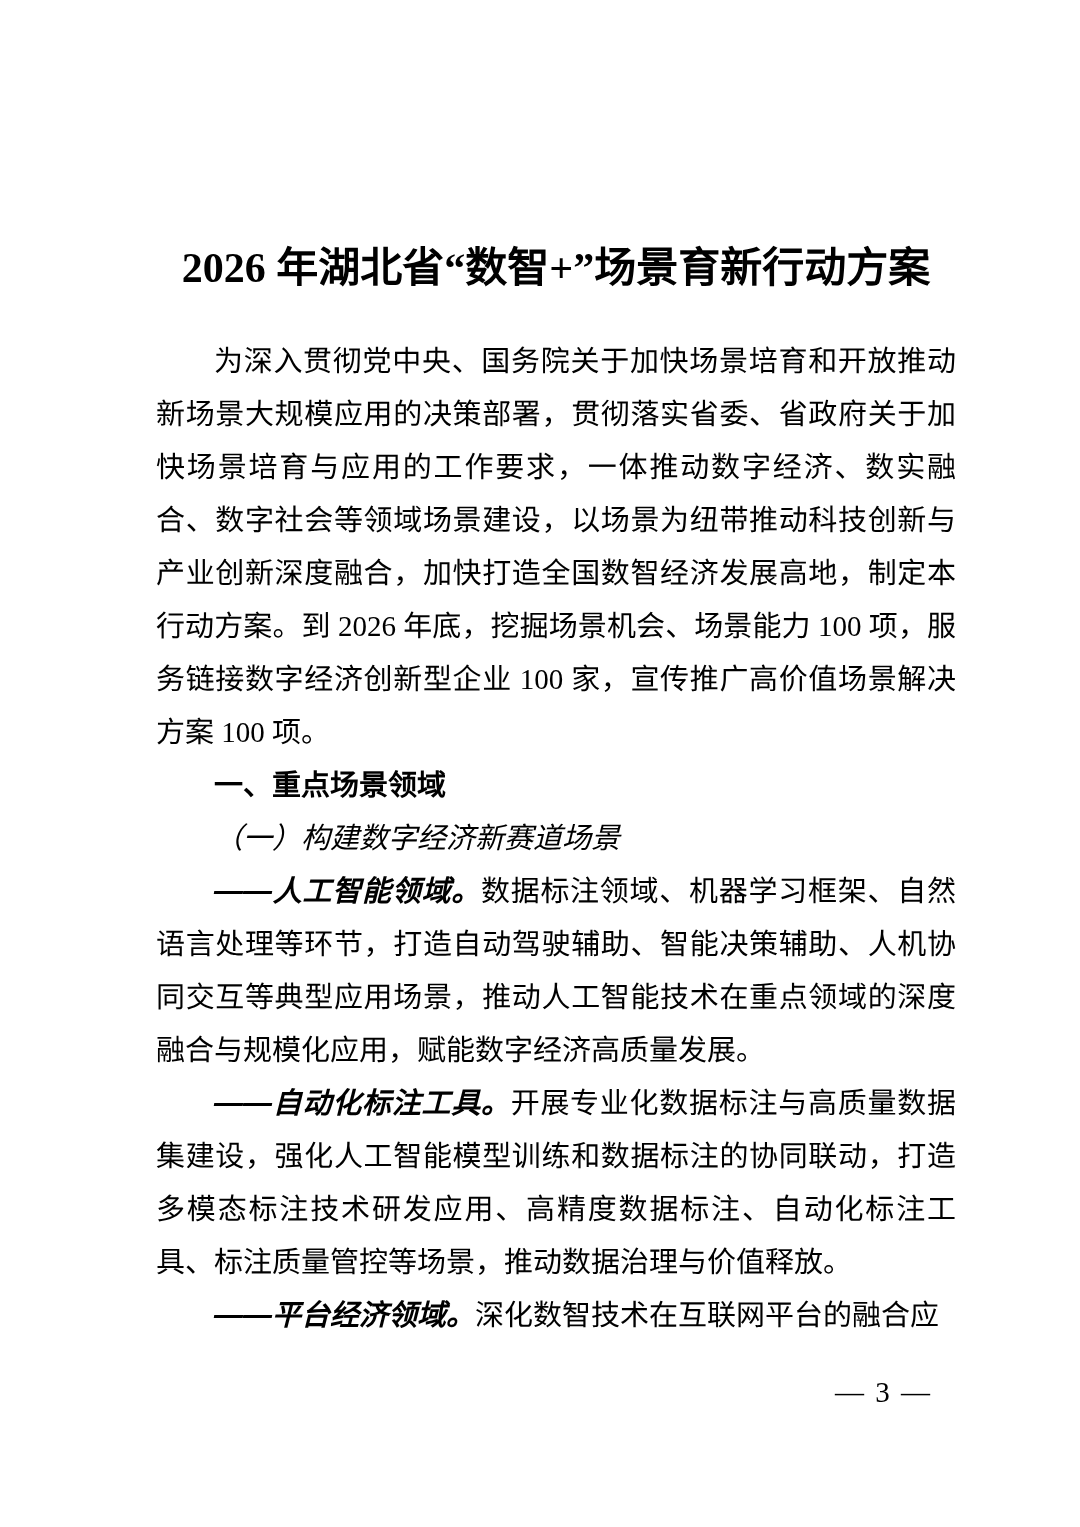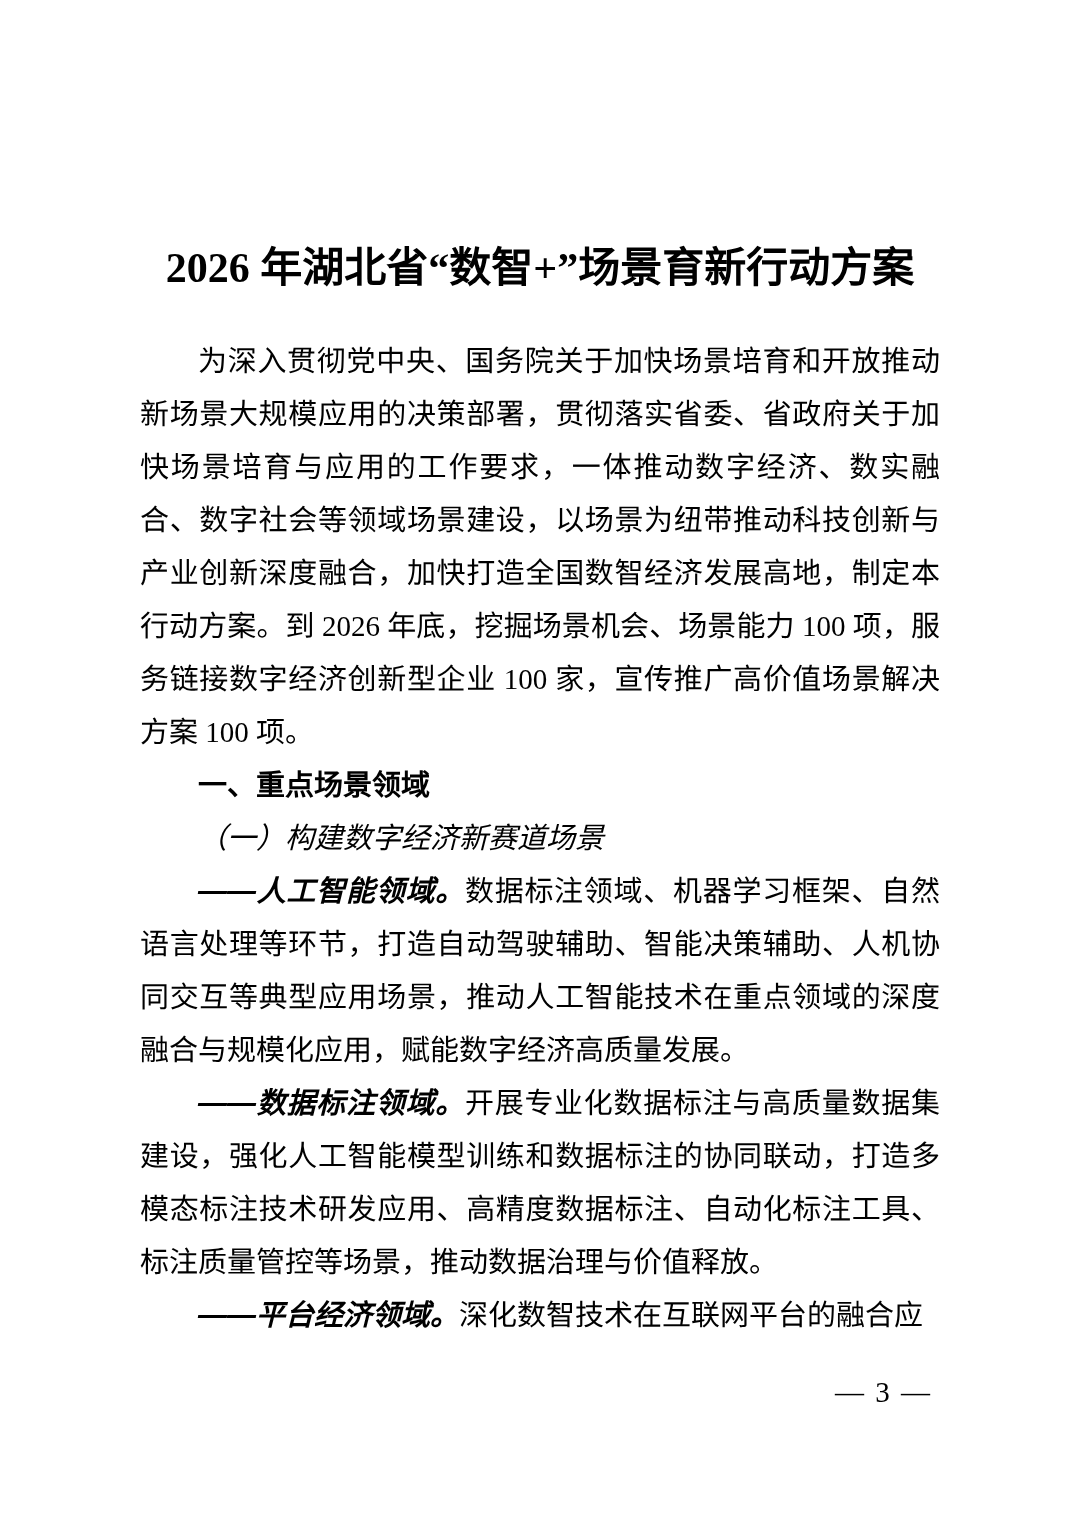--- a/index.html
+++ b/index.html
@@ -10,21 +10,21 @@
   body {
     width: 1080px;
     height: 1527px;
     position: relative;
     font-family: "Liberation Serif", serif;
     color: #000000;
     overflow: hidden;
   }
   .page {
     position: absolute;
-    left: 140px;
+    left: 156px;
     top: 0;
     width: 800px;
   }
   .doc-title {
     margin-top: 243px;
     text-align: center;
     font-size: 42px;
     font-weight: bold;
     line-height: 1.2;
     letter-spacing: 0px;
@@ -73,21 +73,21 @@
   <div class="doc-body">
 
     <p>为深入贯彻党中央、国务院关于加快场景培育和开放推动新场景大规模应用的决策部署，贯彻落实省委、省政府关于加快场景培育与应用的工作要求，一体推动数字经济、数实融合、数字社会等领域场景建设，以场景为纽带推动科技创新与产业创新深度融合，加快打造全国数智经济发展高地，制定本行动方案。到 2026 年底，挖掘场景机会、场景能力 100 项，服务链接数字经济创新型企业 100 家，宣传推广高价值场景解决方案 100 项。</p>
 
     <p class="section-heading">一、重点场景领域</p>
 
     <p class="subsection-heading">（一）构建数字经济新赛道场景</p>
 
     <p><span class="para-lead">——人工智能领域。</span><span>数据标注领域、机器学习框架、自然语言处理等环节，打造自动驾驶辅助、智能决策辅助、人机协同交互等典型应用场景，推动人工智能技术在重点领域的深度融合与规模化应用，赋能数字经济高质量发展。</span></p>
 
-    <p><span class="para-lead">——数据标注领域。</span><span>开展专业化数据标注与高质量数据集建设，强化人工智能模型训练和数据标注的协同联动，打造多模态标注技术研发应用、高精度数据标注、自动化标注工具、标注质量管控等场景，推动数据治理与价值释放。</span></p>
+    <p><span class="para-lead">——自动化标注工具。</span><span>开展专业化数据标注与高质量数据集建设，强化人工智能模型训练和数据标注的协同联动，打造多模态标注技术研发应用、高精度数据标注、自动化标注工具、标注质量管控等场景，推动数据治理与价值释放。</span></p>
 
     <p><span class="para-lead">——平台经济领域。</span><span>深化数智技术在互联网平台的融合应</span></p>
 
   </div>
 
 </div>
 
 <div class="page-number">— 3 —</div>
 
 </body></html>

